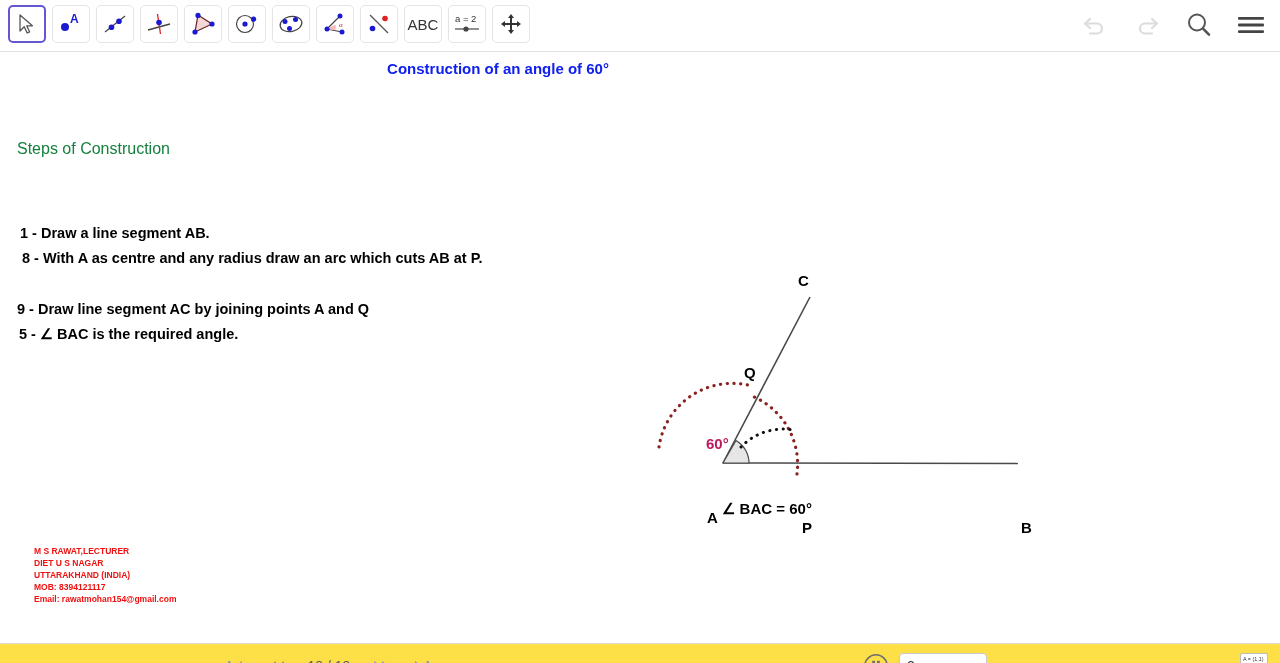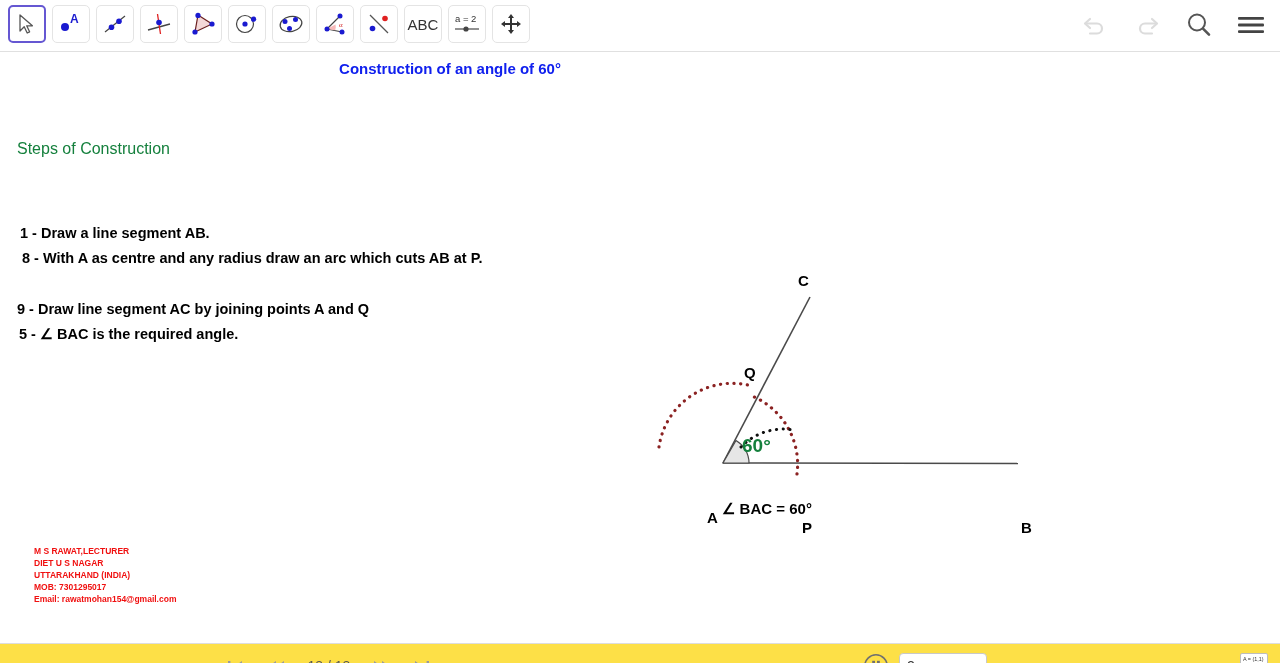--- a/index.html
+++ b/index.html
@@ -118,20 +118,21 @@
   }
   .title {
     position: absolute;
     left: 0; top: 8px;
     width: 900px;
     text-align: center;
     color: #1020ee;
     font-weight: bold;
     font-size: 15px;
     font-family: "Liberation Sans", sans-serif;
+    padding-left: 48px;
   }
   .steps-head {
     position: absolute;
     left: 17px; top: 88px;
     color: #15803d;
     font-weight: normal;
     font-size: 16px;
   }
   .step {
     position: absolute;
@@ -156,24 +157,24 @@
     color: #000;
   }
   .ptlabel {
     position: absolute;
     font-size: 15px;
     font-weight: bold;
     color: #000;
   }
   .deg60 {
     position: absolute;
-    left: 742px; top: 383px;
-    font-size: 19px;
+    left: 706px; top: 383px;
+    font-size: 15px;
     font-weight: bold;
-    color: #15803d;
+    color: #be185d;
   }
   .geo {
     position: absolute;
     left: 0; top: 0;
     width: 1280px; height: 567px;
   }
 
   
   .bottombar {
     position: absolute;
@@ -451,21 +452,21 @@
     <div class="ptlabel" style="left:802px; top:467px;">P</div>
     <div class="ptlabel" style="left:744px; top:312px;">Q</div>
 
     <div class="deg60">60°</div>
     <div class="anglelabel">∠ BAC = 60°</div>
 
     <div class="credit">
       <div>M S RAWAT,LECTURER</div>
       <div>DIET U S NAGAR</div>
       <div>UTTARAKHAND (INDIA)</div>
-      <div>MOB: 7301295017</div>
+      <div>MOB: 8394121117</div>
       <div>Email: rawatmohan154@gmail.com</div>
     </div>
 
   </div>
 
   <div class="bottombar">
 
     <div class="navgroup">
       <div class="nav-btn">
         <svg width="20" height="16" viewBox="0 0 20 16">

